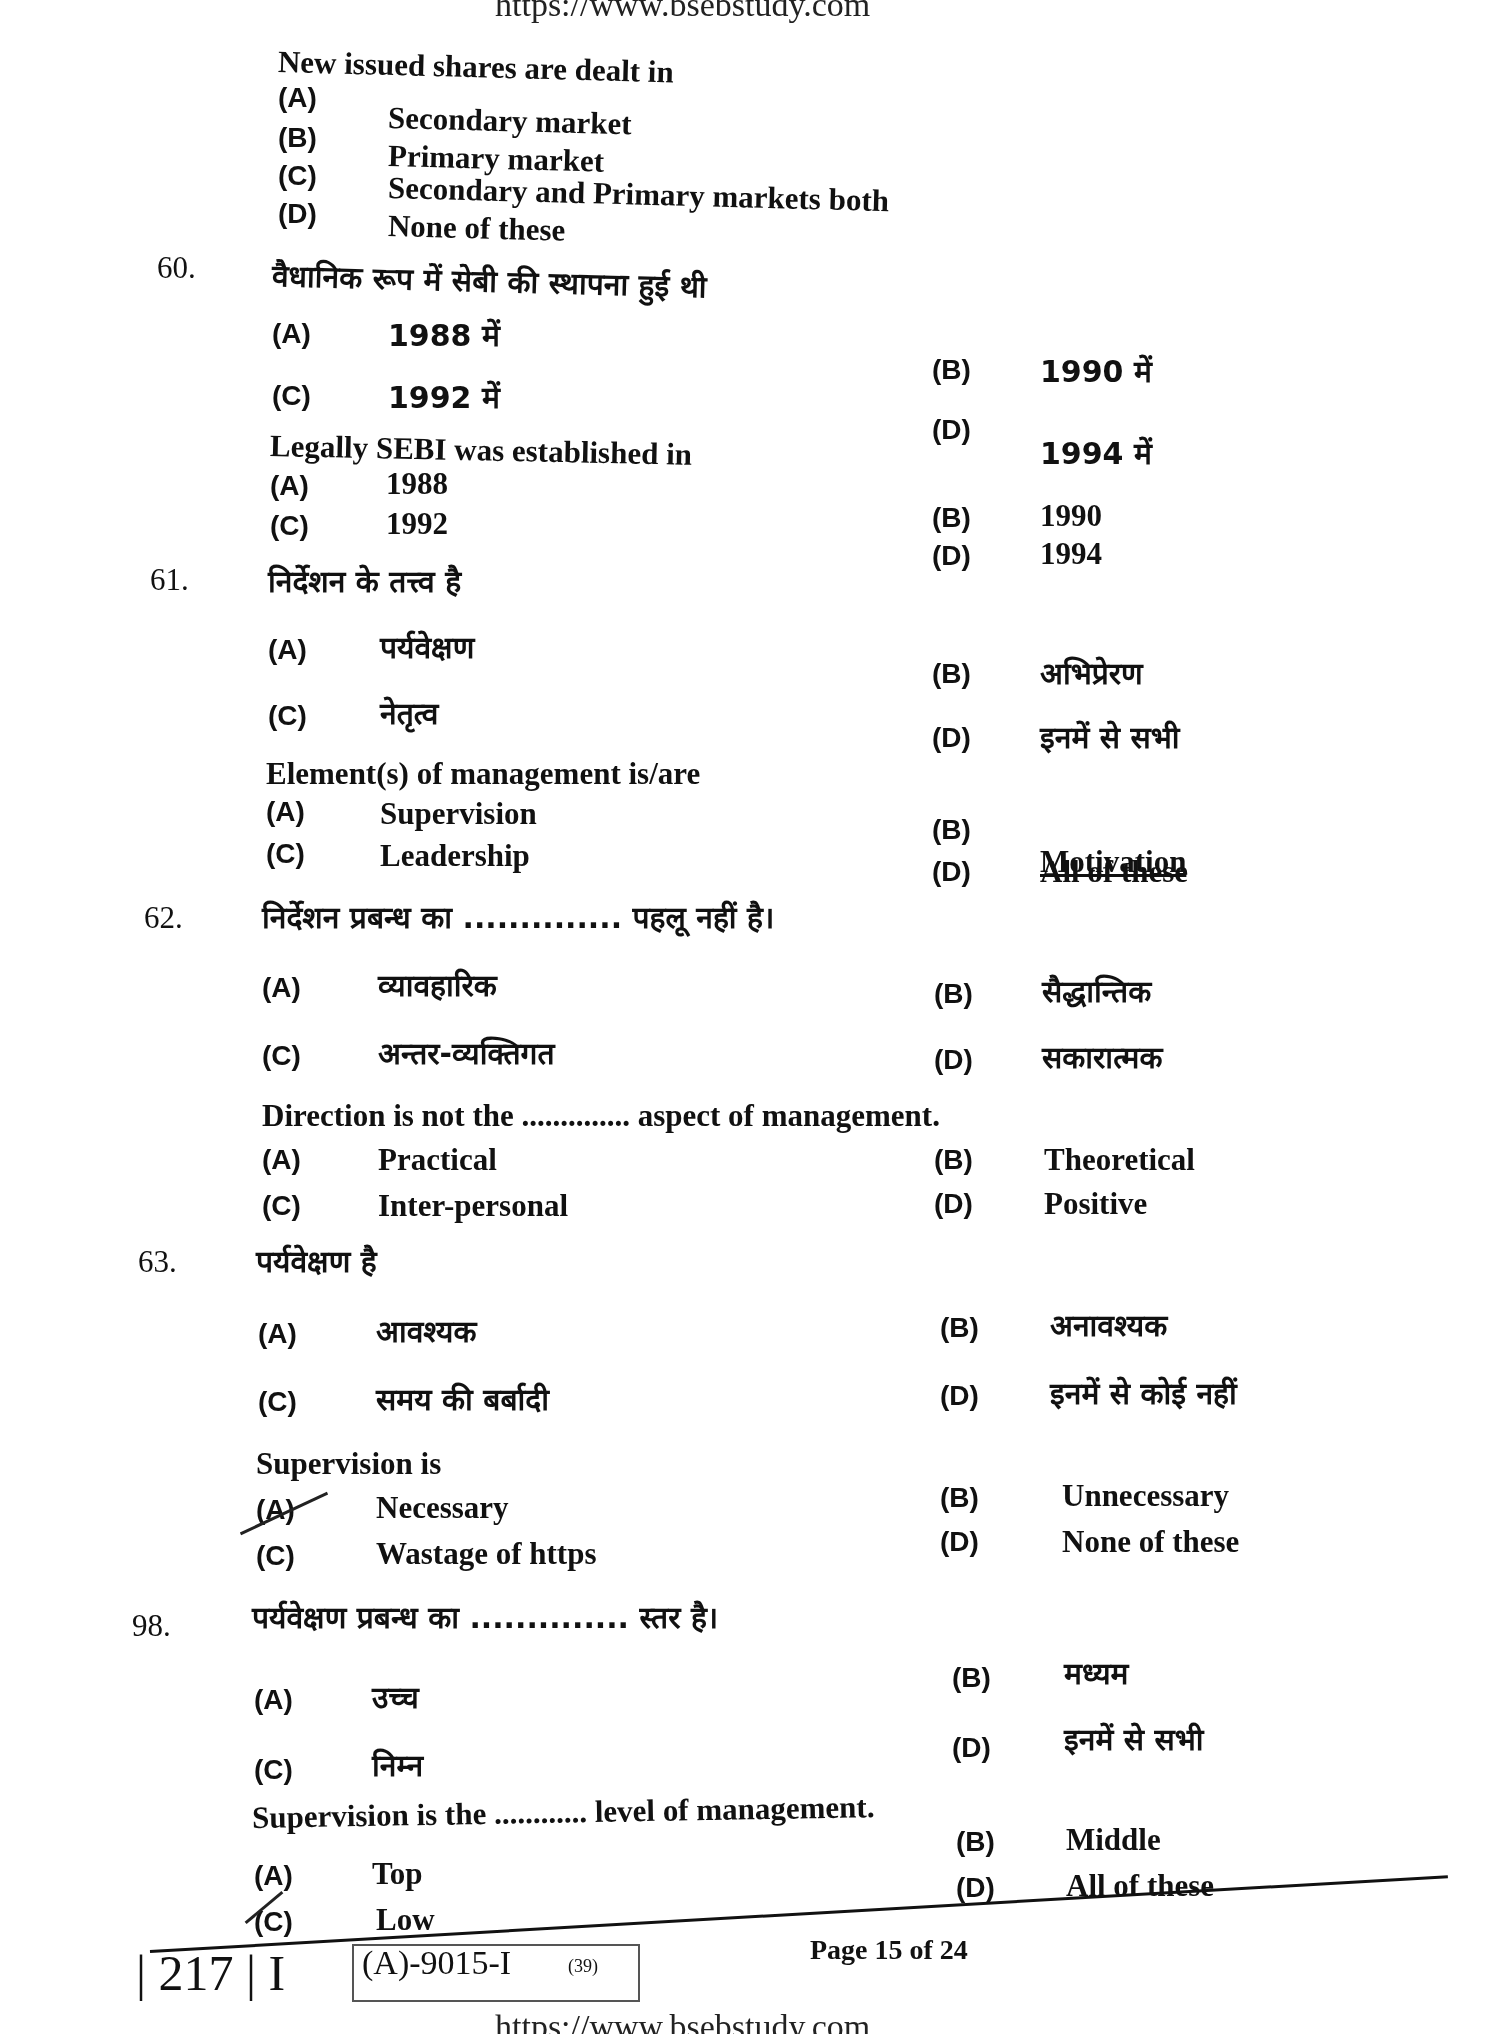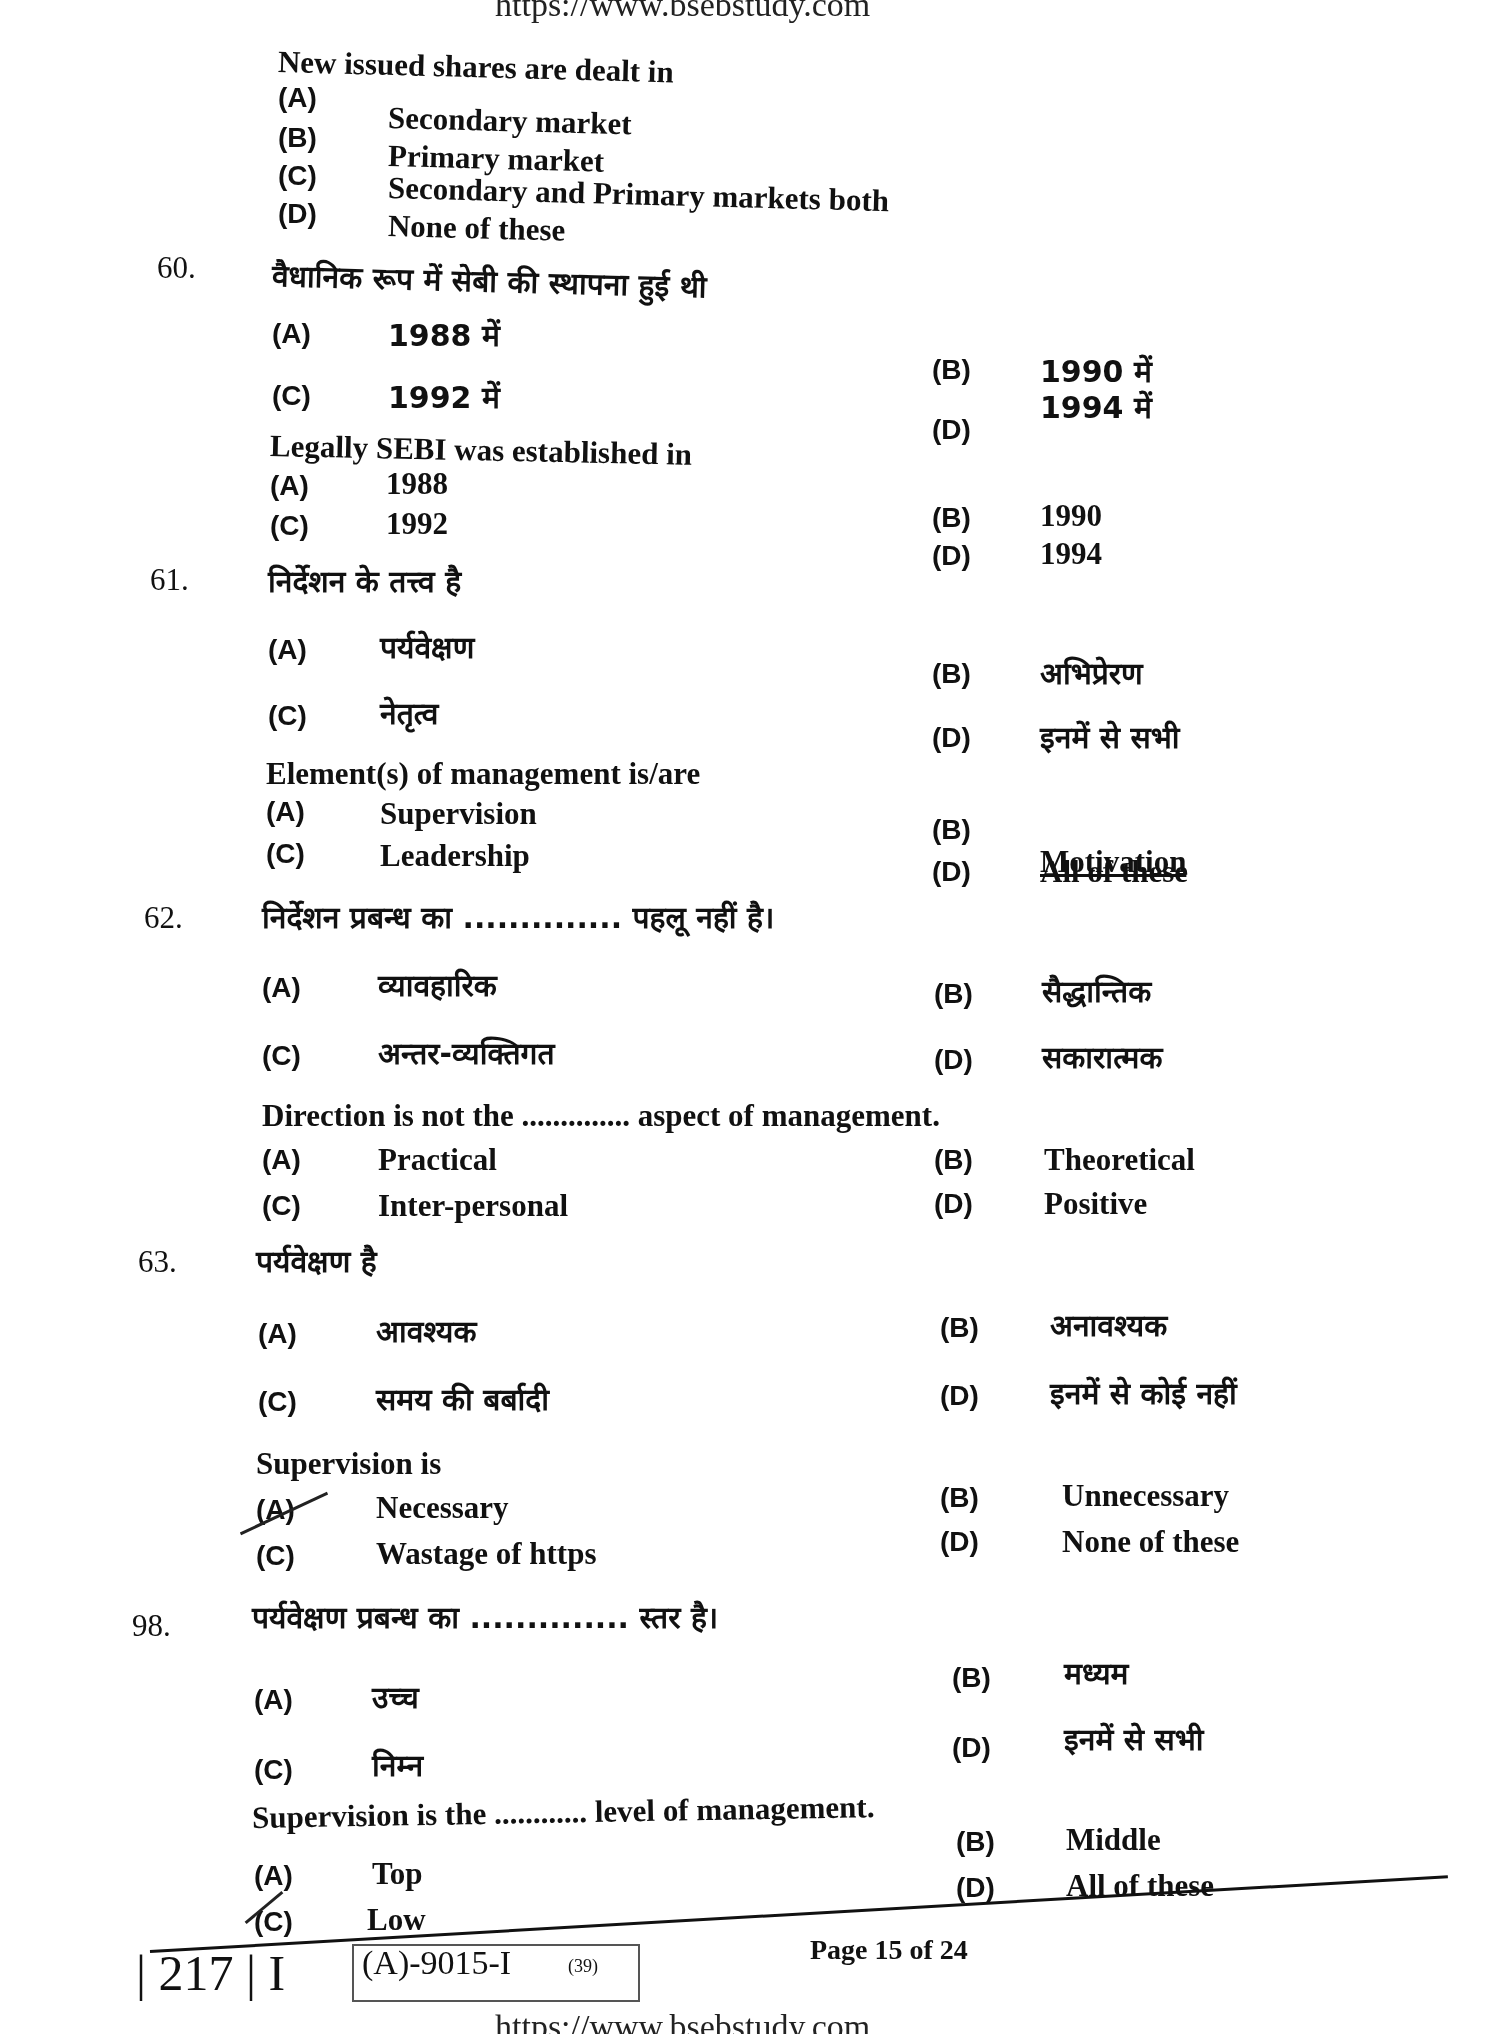--- a/index.html
+++ b/index.html
@@ -34,21 +34,21 @@
 
 <div class="abs qn" style="left:157px; top:250px;">60.</div>
 <div class="abs hi" style="left:272px; top:254px; transform:rotate(1.5deg); transform-origin:left;">वैधानिक रूप में सेबी की स्थापना हुई थी</div>
 <div class="abs lbl" style="left:272px; top:318px;">(A)</div>
 <div class="abs hi" style="left:388px; top:314px;">1988 में</div>
 <div class="abs lbl" style="left:932px; top:354px;">(B)</div>
 <div class="abs hi" style="left:1040px; top:350px;">1990 में</div>
 <div class="abs lbl" style="left:272px; top:380px;">(C)</div>
 <div class="abs hi" style="left:388px; top:376px;">1992 में</div>
 <div class="abs lbl" style="left:932px; top:414px;">(D)</div>
-<div class="abs hi" style="left:1040px; top:386px;text-align:center;">1994 में</div>
+<div class="abs hi" style="left:1040px; top:432px;text-align:center;">1994 में</div>
 <div class="abs t" style="left:270px; top:428px; transform:rotate(1.2deg); transform-origin:left;">Legally SEBI was established in</div>
 <div class="abs lbl" style="left:270px; top:470px;">(A)</div>
 <div class="abs t" style="left:386px; top:466px;">1988</div>
 <div class="abs lbl" style="left:932px; top:502px;">(B)</div>
 <div class="abs t" style="left:1040px; top:498px;">1990</div>
 <div class="abs lbl" style="left:270px; top:510px;">(C)</div>
 <div class="abs t" style="left:386px; top:506px;">1992</div>
 <div class="abs lbl" style="left:932px; top:540px;">(D)</div>
 <div class="abs t" style="left:1040px; top:536px;">1994</div>
 
@@ -125,21 +125,21 @@
 <div class="abs hi" style="left:1064px; top:1718px;">इनमें से सभी</div>
 <div class="abs t" style="left:252px; top:1800px; transform:rotate(-1deg); transform-origin:left;">Supervision is the ............ level of management.</div>
 <div class="abs lbl" style="left:956px; top:1826px;">(B)</div>
 <div class="abs t" style="left:1066px; top:1822px;">Middle</div>
 <div class="abs lbl" style="left:254px; top:1860px;">(A)</div>
 <div class="abs t" style="left:372px; top:1856px;">Top</div>
 <div class="abs lbl" style="left:956px; top:1872px;">(D)</div>
 <div class="abs t" style="left:1066px; top:1868px;">All of these</div>
 <div class="abs lbl" style="left:254px; top:1906px;">(C)</div>
 <div class="tick" style="left:240px; top:1906px; width:48px; transform:rotate(-40deg);"></div>
-<div class="abs t" style="left:367px; top:1902px;">Low</div>
+<div class="abs t" style="left:376px; top:1902px;">Low</div>
 
 <div class="rule" style="left:150px; top:1950px; width:1300px; transform:rotate(-3.3deg);"></div>
 
 <div class="abs foot" style="left:136px; top:1944px;">| 217 | I</div>
 <div class="footbox" style="left:352px; top:1944px; width:284px; height:54px;"></div>
 <div class="abs foot" style="left:362px; top:1944px; font-size:34px;">(A)-9015-I</div>
 <div class="abs" style="left:568px; top:1956px; font-size:18px; font-family:'Liberation Serif', serif;">(39)</div>
 <div class="abs page" style="left:810px; top:1934px;">Page 15 of 24</div>
 <div class="abs url" style="top:2008px;">https://www.bsebstudy.com</div>
 

